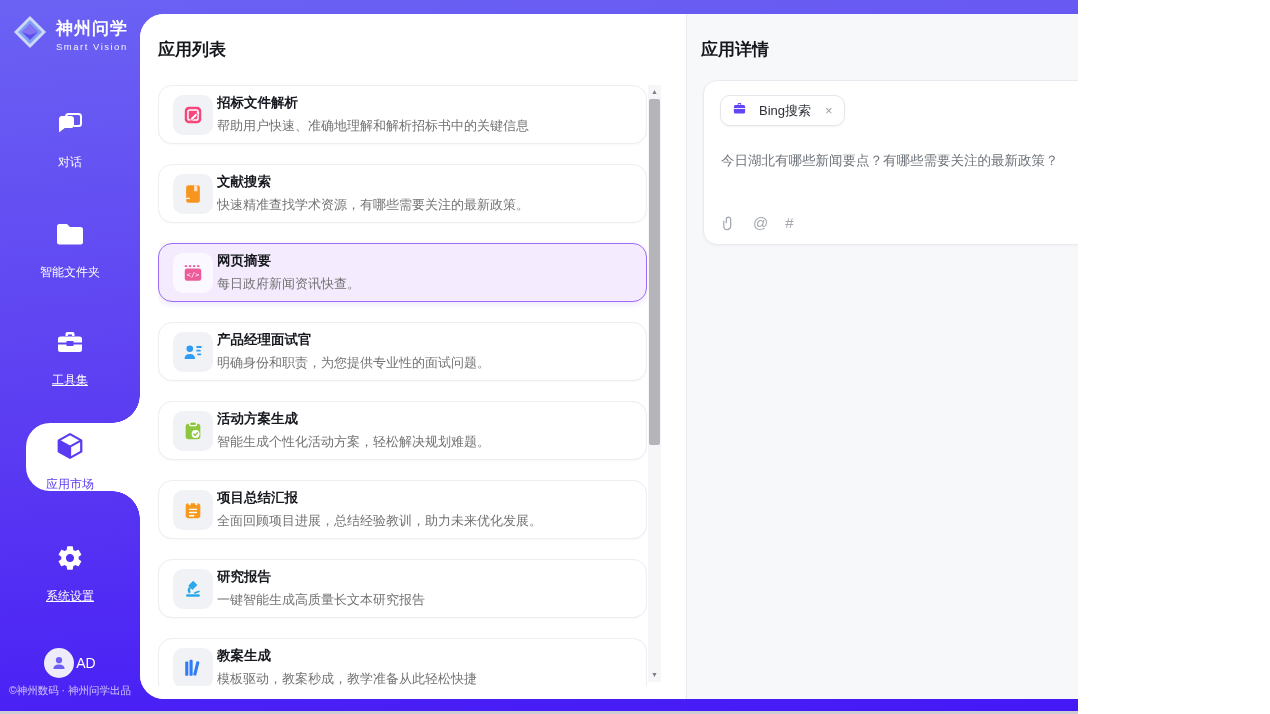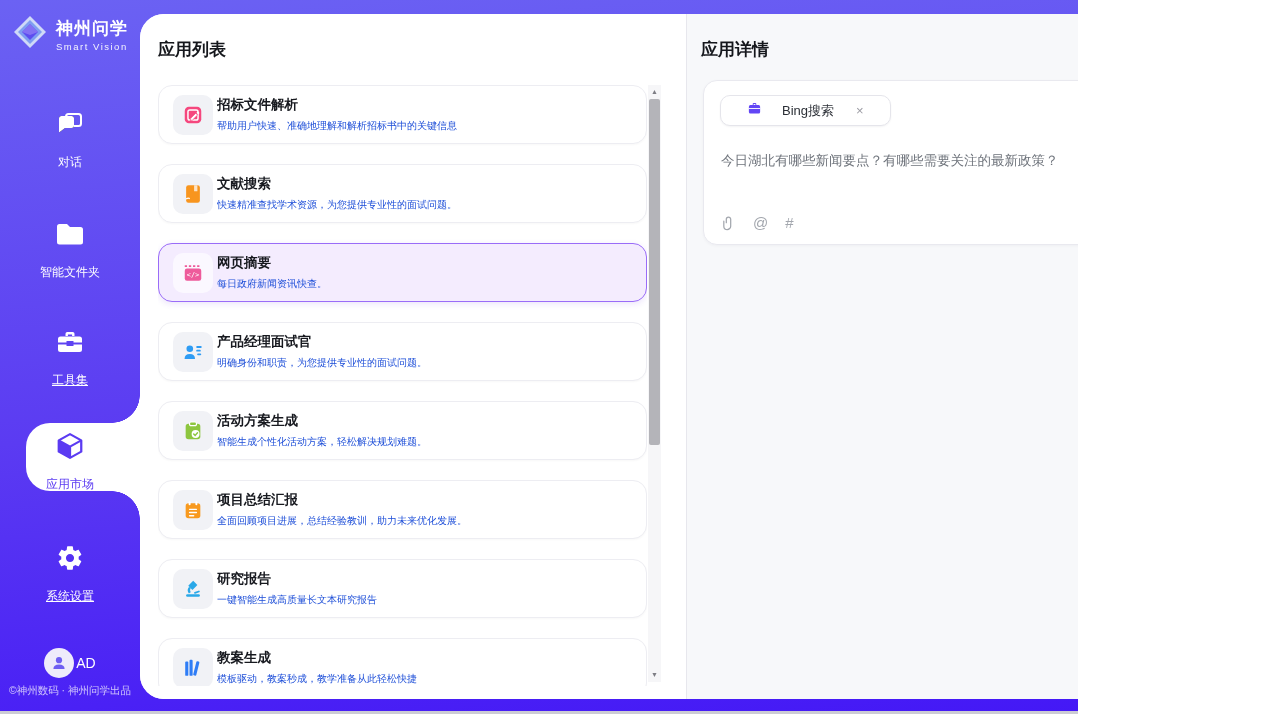--- a/index.html
+++ b/index.html
@@ -37,30 +37,30 @@
   .col-title { font-size:17px; font-weight:bold; color:#15171c; }
   .left-col .col-title { position:absolute; top:24px; left:18px; }
   .list-viewport { position:absolute; top:71px; left:18px; width:489px; height:601px; overflow:hidden; }
   .app-card { width:489px; height:59px; border:1px solid #ededf2; border-radius:14px; background:#fff; margin-bottom:20px;
     display:flex; align-items:center; padding:0 14px; cursor:pointer; box-shadow:0 1px 2px rgba(20,20,40,.03); }
   .app-card.selected { background:#f4ecfe; border-color:#9a6cf8; box-shadow:0 2px 6px rgba(120,70,230,.14); }
   .app-icon-box { width:40px; height:40px; border-radius:10px; background:#f1f2f6; display:flex; align-items:center; justify-content:center; flex:0 0 40px; }
   .app-card.selected .app-icon-box { background:#fbf8ff; }
   .app-texts { margin-left:4px; overflow:hidden; }
   .app-name { font-size:13.5px; font-weight:bold; color:#17191f; }
-  .app-desc { font-size:10px; color:#1d4ed8; margin-top:5px; white-space:nowrap; }
+  .app-desc { font-size:13px; color:#737373; margin-top:5px; white-space:nowrap; }
   .scrollbar { position:absolute; top:71px; left:508px; width:13px; height:597px; background:#f6f6f8; }
   .scroll-arrow { position:absolute; left:0; width:13px; text-align:center; font-size:7px; color:#7d7d84; line-height:10px; cursor:pointer; }
   .scroll-arrow.up { top:2px; } .scroll-arrow.down { bottom:2px; }
   .scroll-thumb { position:absolute; left:1px; top:14px; width:11px; height:346px; background:#b4b4b9; border-radius:2px; cursor:grab; }
 
   .right-col { position:relative; flex:1; height:100%; background:#f7f8fa; border-left:1px solid #e7e7ed; }
   .right-col .col-title { position:absolute; top:24px; left:14px; }
   .detail-card { position:absolute; top:66px; left:16px; right:36px; height:165px; background:#fff; border:1px solid #e9e9ef; border-radius:14px; box-shadow:0 1px 3px rgba(20,20,40,.04); }
-  .tool-tag { position:absolute; top:14px; left:16px; display:inline-flex; align-items:center; gap:20px; height:31px; padding:0 26px;
+  .tool-tag { position:absolute; top:14px; left:16px; display:inline-flex; align-items:center; gap:12px; height:31px; padding:0 11px;
     background:#fff; border:1px solid #e5e5eb; border-radius:10px; box-shadow:0 1px 2px rgba(20,20,40,.05); cursor:default; }
   .tool-tag .tag-label { font-size:13px; color:#2b2f36; }
   .tool-tag .tag-close { font-size:13px; color:#9b9ba3; margin-left:2px; cursor:pointer; }
   .query-text { position:absolute; top:70px; left:17px; right:16px; font-size:13.5px; color:#6f747c; line-height:1.5; }
   .attach-row { position:absolute; bottom:13px; left:17px; display:flex; align-items:center; gap:17px; color:#a3a7ae; }
   .attach-row .txt-ic { font-size:15px; cursor:pointer; }
   .attach-row .svg-ic { display:flex; cursor:pointer; }
   .run-btn { position:absolute; top:256px; right:37px; width:51px; height:33px; background:#eae1fd; color:#a21caf;
     font-size:14px; border:none; border-radius:8px; cursor:pointer; display:flex; align-items:center; justify-content:center; }
 </style>
@@ -170,21 +170,21 @@
           <div class="app-card">
             <span class="app-icon-box" style="color:#f8951e">
               <svg width="22" height="22" viewBox="0 0 24 24">
                 <path d="M4.5 5 q0-2.5 2.5-2.5 h10 q2.5 0 2.5 2.5 v14 q0 2.5-2.5 2.5 H7 q-2.5 0-2.5-2.5 z" fill="currentColor"></path>
                 <path d="M4.5 17.5 q2-1.5 4-0.5" stroke="#fff" stroke-width="1.4" fill="none"></path>
                 <rect x="13.2" y="2.5" width="3.6" height="6.5" fill="#fff" opacity=".75"></rect>
               </svg>
             </span>
             <span class="app-texts">
               <div class="app-name">文献搜索</div>
-              <div class="app-desc">快速精准查找学术资源，为您提供专业性的面试问题。</div>
+              <div class="app-desc">快速精准查找学术资源，有哪些需要关注的最新政策。</div>
             </span>
           </div>
           <div class="app-card selected">
             <span class="app-icon-box" style="color:#ee5b9b">
               <svg width="22" height="22" viewBox="0 0 24 24">
                 <path d="M3 4.5 h18" stroke="currentColor" stroke-width="2" stroke-dasharray="2.5 2" fill="none"></path>
                 <rect x="3" y="7" width="18" height="13.5" rx="2.5" fill="currentColor"></rect>
                 <text x="12" y="16.8" font-size="7.5" fill="#fff" text-anchor="middle" font-family="DejaVu Sans Mono,monospace">&lt;/&gt;</text>
               </svg>
             </span>

